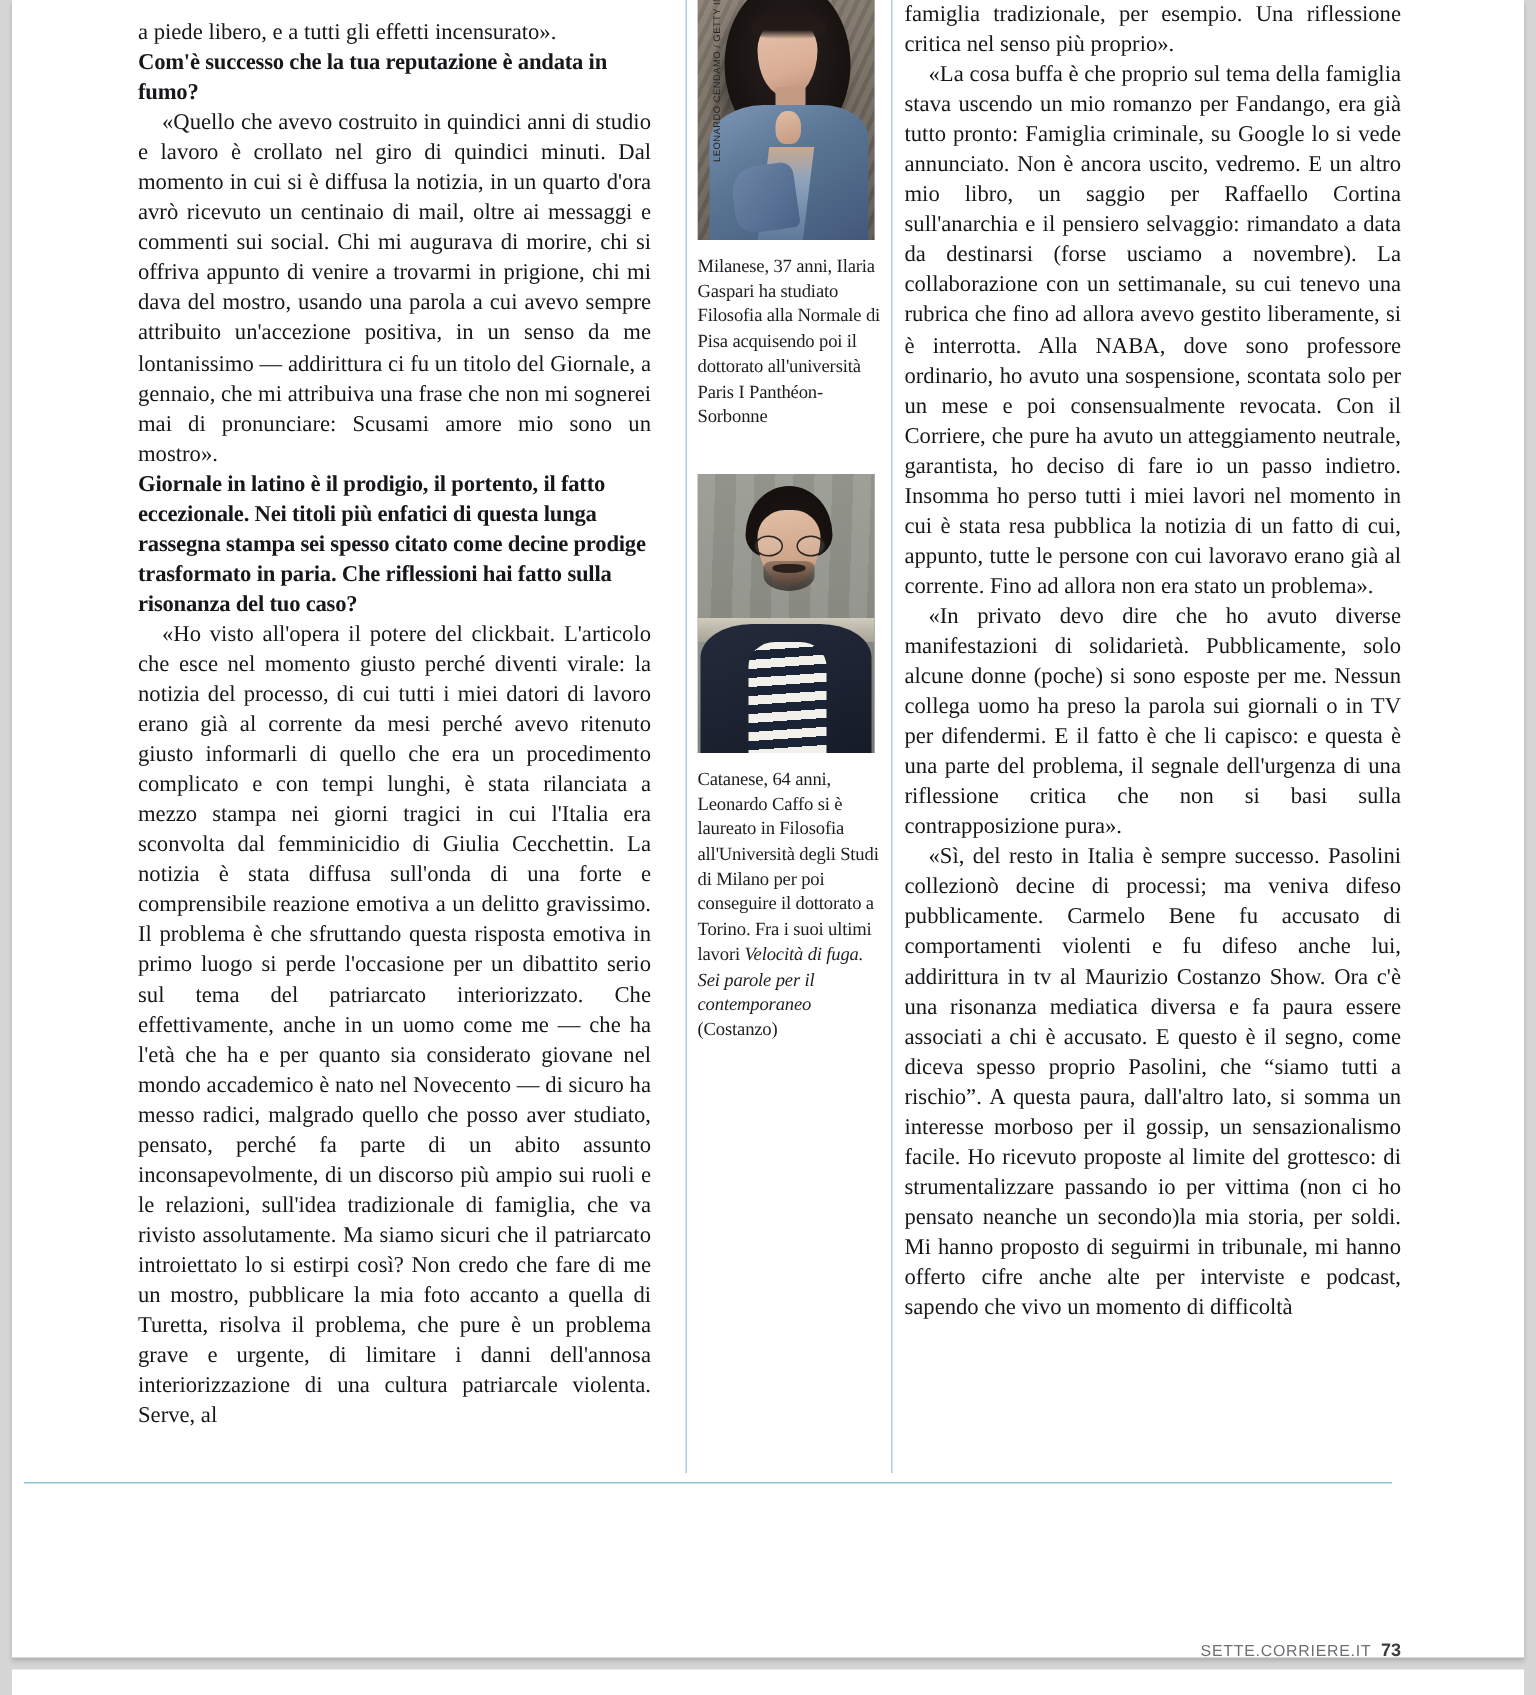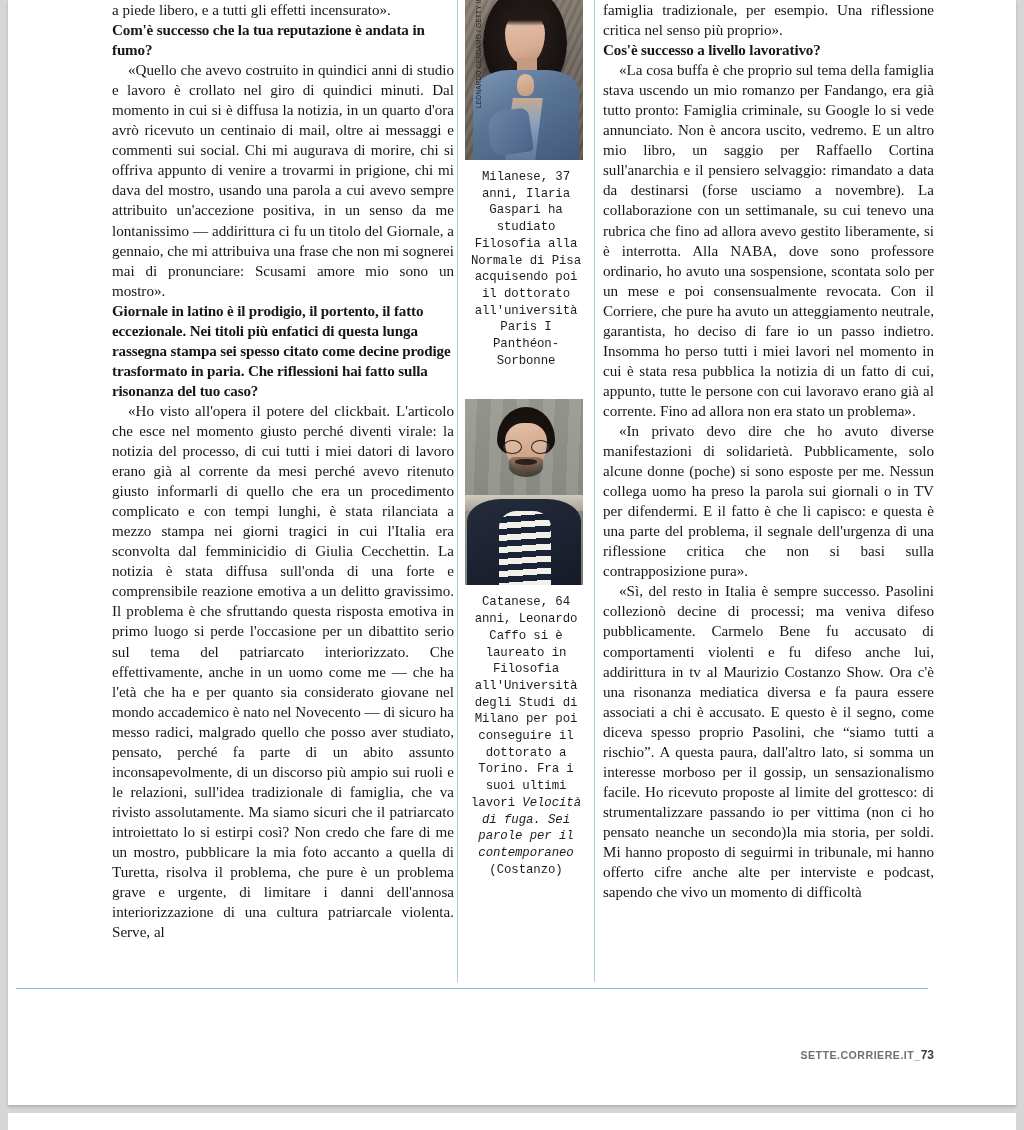--- a/index.html
+++ b/index.html
@@ -45,21 +45,21 @@
 
   .col {
     position: absolute;
     top: 0;
     font-size: 15.1px;
     line-height: 20.05px;
     color: #15171a;
     overflow: hidden;
   }
 
-  .col-left  { left: 104px; width: 342px; height: 982px; }
+  .col-left  { left: 84px; width: 342px; height: 982px; margin-top: 12px; }
   .col-mid   { left: 457px; width: 122px; height: 982px; }
   .col-right { left: 595px; width: 331px; height: 982px; }
 
   
   .vrule {
     position: absolute;
     top: 0;
     width: 1px;
     height: 982px;
     background: #a9cfd8;
@@ -229,50 +229,49 @@
     transform: rotate(-90deg);
     transform-origin: 0 0;
     font-family: "Liberation Sans", sans-serif;
     font-size: 6.3px;
     letter-spacing: 0.3px;
     color: #242424;
     white-space: nowrap;
   }
 
   .caption {
-    font-family: Liberation Mono, monospace;
+    font-family: Liberation Serif, serif;
     font-size: 12.4px;
     line-height: 16.7px;
-    text-align: center;
+    text-align: left;
     color: #1b1d20;
     padding-top: 9px;
     letter-spacing: -0.1px;
   }
   .caption .it { font-style: italic; }
 
   .mid-gap { height: 30px; }
 
   
   .hrule {
     position: absolute;
     left: 8px;
     top: 988px;
     width: 912px;
     height: 1px;
     background: #8cc3d1;
   }
   .folio {
     position: absolute;
-    top: 1048px;
+    top: 1093px;
     right: 82px;
     font-family: "Liberation Sans", sans-serif;
     font-size: 10.6px;
     letter-spacing: 0.5px;
     color: #6d7073;
-    font-weight: bold;
   }
   .folio b { color: #3b3e41; font-size: 12px; letter-spacing: 0; }
 </style>
 </head>
 <body>
 
 <div id="page">
 
   <div id="cols">
 
@@ -327,21 +326,20 @@
           <div class="p2-glasses"></div>
         </div>
         <div class="caption"><span>Catanese, 64 anni, Leonardo Caffo si è laureato in Filosofia all'Università degli Studi di Milano per poi conseguire il dottorato a Torino. Fra i suoi ultimi lavori </span><span class="it">Velocità di fuga. Sei parole per il contemporaneo</span><span> (Costanzo)</span></div>
       </div>
     </div>
 
     <div class="col col-right">
 
       <p class="body cont"><span>famiglia tradizionale, per esempio. Una riflessione critica nel senso più proprio».</span></p>
 
-      <p class="q"><span>Cos'è successo a livello lavorativo?</span></p>
 
       <p class="body"><span>«La cosa buffa è che proprio sul tema della famiglia stava uscendo un mio romanzo per Fandango, era già tutto pronto: </span><span class="it">Famiglia criminale</span><span>, su Google lo si vede annunciato. Non è ancora uscito, vedremo. E un altro mio libro, un saggio per Raffaello Cortina sull'anarchia e il pensiero selvaggio: rimandato a data da destinarsi (forse usciamo a novembre). La collaborazione con un settimanale, su cui tenevo una rubrica che fino ad allora avevo gestito liberamente, si è interrotta. Alla NABA, dove sono professore ordinario, ho avuto una sospensione, scontata solo per un mese e poi consensualmente revocata. Con il </span><span class="it">Corriere</span><span>, che pure ha avuto un atteggiamento neutrale, garantista, ho deciso di fare io un passo indietro. Insomma ho perso tutti i miei lavori nel momento in cui è stata resa pubblica la notizia di un fatto di cui, appunto, tutte le persone con cui lavoravo erano già al corrente. Fino ad allora non era stato un problema».</span></p>
 
 
       <p class="body"><span>«In privato devo dire che ho avuto diverse manifestazioni di solidarietà. Pubblicamente, solo alcune donne (poche) si sono esposte per me. Nessun collega uomo ha preso la parola sui giornali o in TV per difendermi. E il fatto è che li capisco: e questa è una parte del problema, il segnale dell'urgenza di una riflessione critica che non si basi sulla contrapposizione pura».</span></p>
 
 
       <p class="body"><span>«Sì, del resto in Italia è sempre successo. Pasolini collezionò decine di processi; ma veniva difeso pubblicamente. Carmelo Bene fu accusato di comportamenti violenti e fu difeso anche lui, addirittura in tv al </span><span class="it">Maurizio Costanzo Show</span><span>. Ora c'è una risonanza mediatica diversa e fa paura essere associati a chi è accusato. E questo è il segno, come diceva spesso proprio Pasolini, che “siamo tutti a rischio”. A questa paura, dall'altro lato, si somma un interesse morboso per il gossip, un sensazionalismo facile. Ho ricevuto proposte al limite del grottesco: di strumentalizzare passando io per vittima (non ci ho pensato neanche un secondo)la mia storia, per soldi. Mi hanno proposto di seguirmi in tribunale, mi hanno offerto cifre anche alte per interviste e podcast, sapendo che vivo un momento di difficoltà</span></p>
     </div>
   </div>

